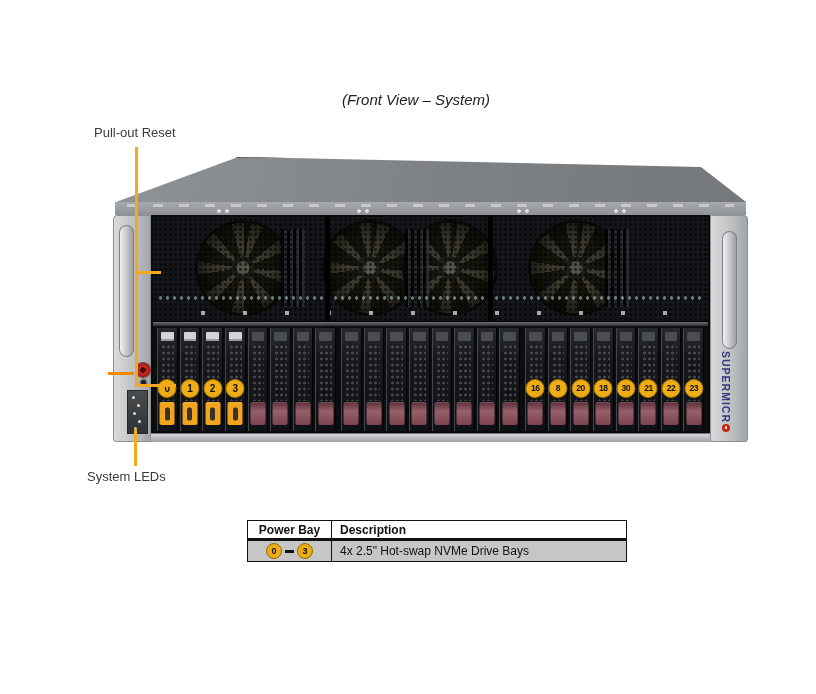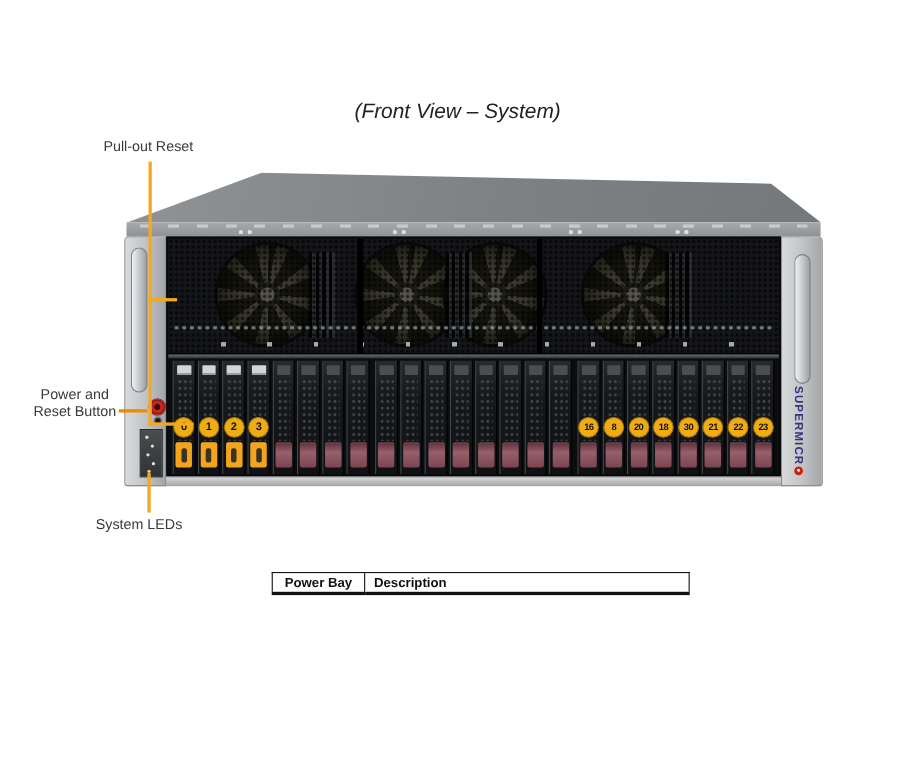--- a/index.html
+++ b/index.html
@@ -1,21 +1,21 @@
 <!DOCTYPE html>
 <html><head>
 <meta charset="utf-8">
 <style>
   html,body{margin:0;padding:0;background:#fff;}
   .page{position:relative;width:816px;height:694px;background:#fff;overflow:hidden;
         font-family:"Liberation Sans","DejaVu Sans",sans-serif;color:#333;}
 
   
   .fig-title{position:absolute;left:300px;top:91px;width:232px;text-align:center;
-             font-size:19px;font-style:italic;color:#222;}
+             font-size:15px;font-style:italic;color:#222;}
 
   
   .co-label{position:absolute;font-size:13px;color:#3a3a3a;}
   .lbl-pullout{left:94px;top:125px;}
   .lbl-power{left:16px;top:351px;width:104px;text-align:center;line-height:15px;}
   .lbl-status{left:87px;top:469px;}
 
   
   .co-line{position:absolute;background:#F5A81E;z-index:30;}
   .ln-pullout-v{left:135px;top:147px;width:3px;height:240px;}
@@ -140,24 +140,20 @@
          margin:0 3px;}
 </style>
 </head>
 <body>
 
 <div class="page">
 
   <div class="fig-title">(Front View – System)</div>
 
   <div class="co-label lbl-pullout">Pull-out Reset</div>
-  <div class="co-label lbl-power">
-    <span>Power and</span><br>
-    <span>Reset Button</span>
-  </div>
   <div class="co-label lbl-status">System LEDs</div>
 
   <div class="co-line ln-pullout-v"></div>
   <div class="co-line ln-pullout-t1"></div>
   <div class="co-line ln-pullout-t2"></div>
   <div class="co-line ln-power"></div>
   <div class="co-line ln-status"></div>
 
   <div class="server">
 
@@ -353,16 +349,20 @@
   </div>
 
   <table class="bay-table">
     <thead>
         <tr>
           <th class="col-bay">Power Bay</th>
           <th class="col-desc">Description</th>
         </tr>
       </thead>
     <tbody>
+        <tr class="shade">
+          <td class="col-bay"><span class="badge">0</span><span class="range-dash"></span><span class="badge">3</span></td>
+          <td class="col-desc">4x 2.5" Hot-swap NVMe Drive Bays</td>
+        </tr>
       </tbody>
   </table>
 
 </div>
 
 </body></html>

